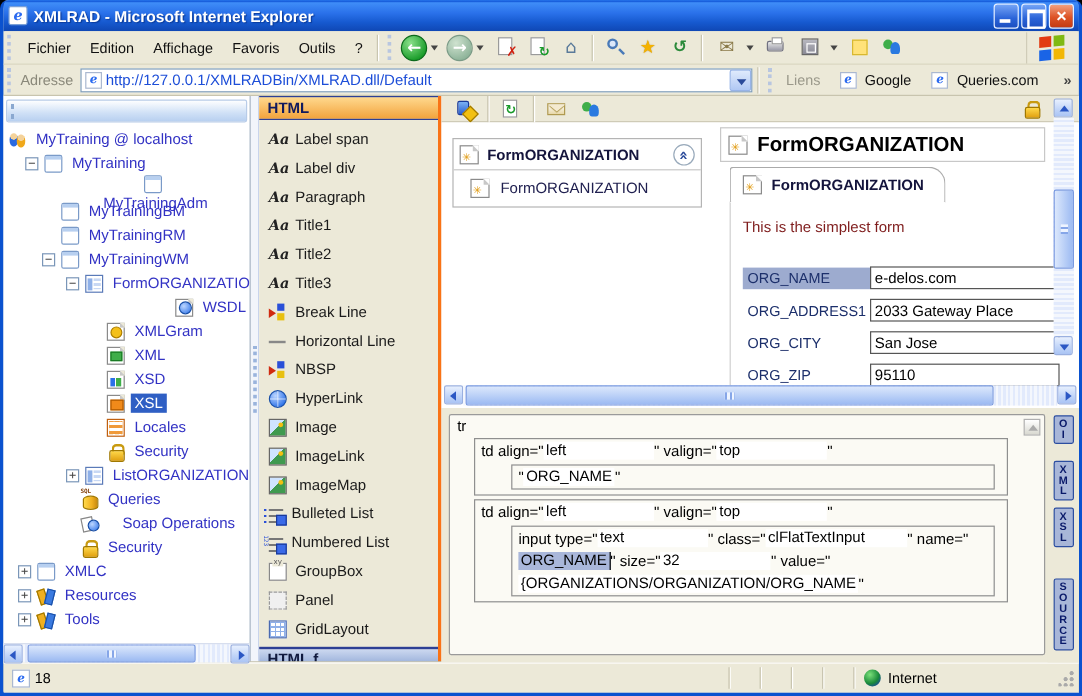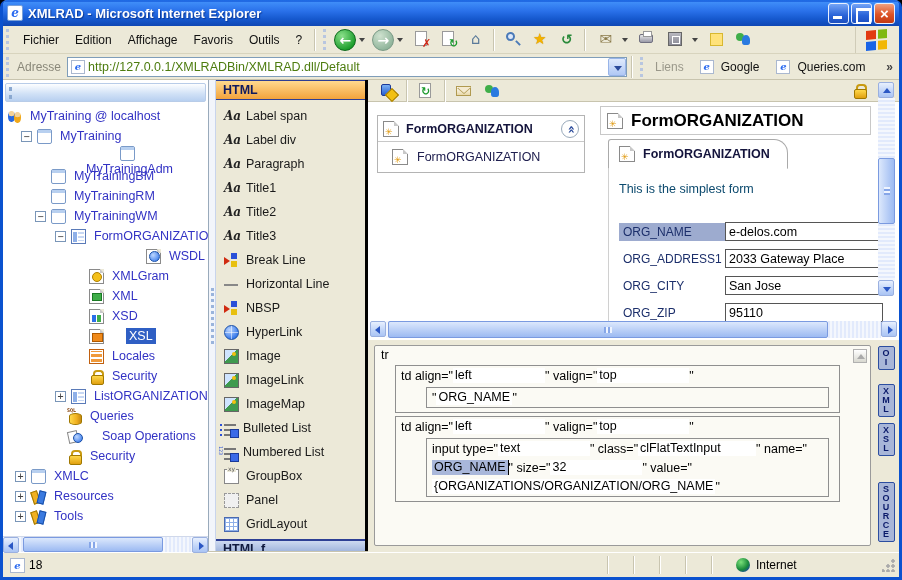--- a/index.html
+++ b/index.html
@@ -51,40 +51,40 @@
   .flagbox { width:42px; height:26px; flex:none; display:flex; align-items:center; justify-content:center; border-left:1px solid #d0ccb8; }
   .flag { width:21px; height:20px; display:grid; grid-template-columns:1fr 1fr; gap:2px; transform:skewY(-6deg); }
   .flag i { display:block; }
   .flag i:nth-child(1){background:#e23a12}.flag i:nth-child(2){background:#7fb912}
   .flag i:nth-child(3){background:#1a64e6}.flag i:nth-child(4){background:#f2b705}
   
   .addrrow { height:26px; flex:none; display:flex; align-items:center; background:#ece9d8; border-bottom:1px solid #c8c4ae; }
   .addr-label { color:#8a887a; margin:0 6px 0 2px; }
   .addr-field { width:560px; height:20px; background:#fff; border:1px solid #7f9db9; display:flex; align-items:center; }
   .af-ic { width:14px; height:14px; margin:0 3px; background:#fff; border:1px solid #aab8d0; color:#2a6af0; font:bold italic 10px "DejaVu Serif",serif; text-align:center; line-height:12px; flex:none; }
-  .af-text { flex:1; white-space:nowrap; overflow:hidden; font-size:12.5px; color:#4d7c0f; }
+  .af-text { flex:1; white-space:nowrap; overflow:hidden; font-size:12.5px; color:#1d4ed8; }
   .af-drop { width:18px; height:18px; flex:none; border:1px solid #98b4e8; border-radius:2px; background:linear-gradient(#dfeafc,#b0c8f4); position:relative; }
   .af-drop::after { content:""; position:absolute; left:5px; top:7px; border-left:4px solid transparent; border-right:4px solid transparent; border-top:5px solid #2a4a9a; }
   .links-label { color:#9a988a; margin:15px 6px; }
   .linkitem { display:flex; align-items:center; gap:4px; margin:0 7px; color:#111; }
   .chev { margin-left:auto; margin-right:6px; color:#444; font-weight:bold; }
   
   .content { flex:1; display:flex; min-height:0; background:#fff; }
   
   .tree-panel { width:206px; flex:none; display:flex; flex-direction:column; background:#fff; border-right:1px solid #9ab; }
   .tree-head { height:19px; margin:3px 2px 2px 2px; border:1px solid #b8cce8; border-radius:2px;
     background:linear-gradient(180deg,#fdfeff,#cfe0f6 60%,#b8d0f0); display:flex; align-items:center; }
   .tree-head .grip { border-left:3px dotted #8aa8d0; height:12px; }
   .tree-list { flex:1; overflow:hidden; padding-top:2px; }
   .trow { height:20px; display:flex; align-items:center; white-space:nowrap; }
   .expander { width:11px; height:11px; flex:none; border:1px solid #7a96b8; background:#fff; color:#444;
     font:10px/9px "DejaVu Sans Mono",monospace; text-align:center; margin-right:5px; }
   .tico { margin-right:5px; }
   .tlabel { color:#3232c4; font-size:12.5px; padding:1px 3px; }
-  .tlabel.tsel { background:#2f5fc4; color:#fff;margin-left:17px; }
+  .tlabel.tsel { background:#2f5fc4; color:#fff; }
   .ic { width:15px; height:15px; display:inline-block; position:relative; flex:none; }
   .ic-users::before { content:""; position:absolute; left:1px; top:2px; width:7px; height:11px; border-radius:45%; background:radial-gradient(circle at 50% 22%,#f4d29a 30%,#2a6ae0 34%); }
   .ic-users::after { content:""; position:absolute; left:7px; top:3px; width:7px; height:11px; border-radius:45%; background:radial-gradient(circle at 50% 22%,#f4d29a 30%,#f0a81a 34%); }
   .ic-app { background:#fff; border:1px solid #7a9ac8; border-radius:2px; }
   .ic-app::before { content:""; position:absolute; left:0; top:0; right:0; height:3px; background:#b8d0f0; }
   .ic-form { background:#fff; border:1px solid #5a7ab8; }
   .ic-form::before { content:""; position:absolute; left:1px; top:2px; bottom:1px; width:4px; background:#8fb0e8; }
   .ic-form::after { content:""; position:absolute; left:6px; top:2px; right:1px; height:9px;
     background:repeating-linear-gradient(180deg,#c8d8f4 0 2px,#fff 2px 4px); }
   .icdoc { background:#fff; border:1px solid #8a8a8a; }
@@ -122,21 +122,21 @@
   .sb-thumb { position:absolute; top:0; bottom:0; border:1px solid #7a9ae0; border-radius:2px;
     background:linear-gradient(180deg,#dcе8fc,#cfe0fc 40%,#9cbaf2); background:linear-gradient(180deg,#dce8fc,#9cbaf2); }
   .sb-thumb.vthumb { left:0; right:0; background:linear-gradient(90deg,#dce8fc,#9cbaf2); }
   .thumb-grip { position:absolute; left:50%; top:50%; transform:translate(-50%,-50%); width:8px; height:6px;
     background:repeating-linear-gradient(90deg,#86a6e8 0 2px,#eef4ff 2px 4px); }
   .thumb-grip.h { width:6px; height:8px; background:repeating-linear-gradient(0deg,#86a6e8 0 2px,#eef4ff 2px 4px); }
   
   .splitter { width:7px; flex:none; background:#f2f5fb; border-right:1px solid #c8d4ec; display:flex; align-items:center; justify-content:center; }
   .splitter .dots { width:3px; height:56px; border-left:3px dotted #9ab4dc; }
   
-  .palette { width:152px; flex:none; display:flex; flex-direction:column; background:#ece9d8; border-right:3px solid #000000; }
+  .palette { width:152px; flex:none; display:flex; flex-direction:column; background:#ece9d8; border-right:3px solid #f97316; }
   .pal-head { height:20px; flex:none; display:flex; align-items:center; padding:0 7px; font-weight:bold; color:#101a5e; font-size:12.5px;
     border-top:1px solid #2d3f94; border-bottom:1px solid #2d3f94; background:linear-gradient(180deg,#ffd98e,#f2a33c); }
   .pal-list { flex:1; overflow:hidden; padding-top:4px; }
   .prow { height:24px; display:flex; align-items:center; padding-left:8px; color:#1a1a1a; font-size:12.5px; white-space:nowrap; }
   .pico { margin-right:7px; }
   .ic-aa::before { content:"Aa"; font:bold italic 12px/15px "DejaVu Serif",serif; color:#222; }
   .ic-hrline::before { content:""; position:absolute; left:0; top:7px; width:14px; height:2px; background:#888; }
   .ic-brk::before { content:""; position:absolute; left:0; top:4px; border-top:4px solid transparent; border-bottom:4px solid transparent; border-left:6px solid #d02a10; }
   .ic-brk::after { content:""; position:absolute; left:7px; top:0; width:6px; height:6px; background:#2a50d8; box-shadow:0 8px 0 #e8c010; border-radius:0 0 0 0; }
   .ic-globe { border-radius:50%; background:radial-gradient(circle at 35% 30%,#bcd6ff,#2a70e8 80%); border:1px solid #1a50a8; }
@@ -180,21 +180,21 @@
   .card-item-label { color:#202050; margin-left:9px; font-size:12.5px; }
   .icdoc-lg { width:16px; height:16px; background:#fff; border:1px solid #8a8a8a; position:relative; flex:none; }
   .icdoc-lg::before { content:""; position:absolute; right:-1px; top:-1px; border-left:5px solid #c8c8c8; border-top:5px solid #fff; }
   .icdoc-lg::after { content:"✳"; position:absolute; left:1px; bottom:-1px; font:9px/10px "DejaVu Sans",sans-serif; color:#e09a10; }
   .head-box { position:absolute; left:232px; top:4px; right:28px; height:29px; border:1px solid #c8c8c8; background:#fff; display:flex; align-items:center; padding:0 6px; }
   .page-title { font-weight:bold; font-size:17px; color:#000; margin-left:8px; white-space:nowrap; }
   .dtab { position:absolute; left:240px; top:37px; width:180px; height:30px; border:1px solid #aaa; border-bottom:1px solid #fff;
     border-radius:3px 14px 0 0; background:#fff; display:flex; align-items:center; padding:0 10px; z-index:2; }
   .dtab-label { font-weight:bold; color:#14143c; margin-left:8px; font-size:12.5px; }
   .tab-panel { position:absolute; left:240px; top:66px; right:26px; bottom:18px; border-left:1px solid #d0d0d0; padding:4px 0 0 10px; }
-  .desc { color:#0c4a6e; font-size:12.5px; margin:10px 0 22px 0; }
+  .desc { color:#7f1d1d; font-size:12.5px; margin:10px 0 22px 0; }
   .frow { display:flex; align-items:center; height:27px; }
   .flabel { width:106px; flex:none; color:#1c2f6b; font-size:12px; padding:2px 4px; white-space:nowrap; }
   .flabel.hl { background:#9dabcf; }
   .finput { width:158px; height:19px; border:1px solid #555; background:#fff; font:12.5px "Liberation Sans",sans-serif; padding:0 3px; color:#000; }
   .vscroll { position:absolute; top:2px; right:4px; width:17px; height:214px; display:flex; flex-direction:column; z-index:5; }
   .vscroll .sb-track { flex:1; }
   .hscroll { position:absolute; left:2px; right:2px; bottom:2px; height:17px; display:flex; z-index:4; }
   
   .source-row { flex:1; min-height:0; display:flex; background:#ece9d8; }
   .source-wrap { flex:1; min-width:0; padding:5px 2px 6px 6px; }
@@ -212,21 +212,21 @@
   .side-tabs { width:26px; flex:none; padding-top:6px; display:flex; flex-direction:column; align-items:center; background:#ece9d8; }
   .stab { width:17px; border:1px solid #2c4ea0; border-radius:2px; background:#a8b6d8; color:#0a1a6a; padding:2px 0; text-align:center; margin-bottom:6px; }
   .stab div { font:bold 9px/9px "Liberation Sans",sans-serif; }
   .stab.gap1 { margin-top:8px; } .stab.gap2 { margin-top:20px; }
   
   .statusbar { height:25px; flex:none; display:flex; align-items:center; background:#ece9d8; border-top:1px solid #fff; box-shadow:0 -1px 0 #c8c4ae; padding:0 3px; }
   .st-ic { width:15px; height:15px; background:#fff; border:1px solid #aab8d0; color:#2a6af0; font:bold italic 10px/13px "DejaVu Serif",serif; text-align:center; margin:0 4px; flex:none; }
   .st-text { color:#000; }
   .st-spacer { flex:1; }
   .st-pane { width:26px; height:18px; border-left:1px solid #c9c5b0; box-shadow:inset 1px 0 0 #fff; flex:none; }
-  .st-inet { width:165px; height:18px; border-left:1px solid #c9c5b0; box-shadow:inset 1px 0 0 #fff; display:flex; align-items:center; padding-left:24px; gap:6px; flex:none; }
+  .st-inet { width:165px; height:18px; border-left:1px solid #c9c5b0; box-shadow:inset 1px 0 0 #fff; display:flex; align-items:center; padding-left:8px; gap:6px; flex:none; }
   .globe { width:14px; height:14px; border-radius:50%; background:radial-gradient(circle at 35% 30%,#7ae07a,#1a8a3a 55%,#1a3ab0 90%); flex:none; }
   .st-grip { width:14px; height:14px; margin-left:6px; background:
       radial-gradient(circle at 11px 3px,#aaa 1.5px,#0000 2px),
       radial-gradient(circle at 11px 8px,#aaa 1.5px,#0000 2px),
       radial-gradient(circle at 6px 8px,#aaa 1.5px,#0000 2px),
       radial-gradient(circle at 11px 13px,#aaa 1.5px,#0000 2px),
       radial-gradient(circle at 6px 13px,#aaa 1.5px,#0000 2px),
       radial-gradient(circle at 1px 13px,#aaa 1.5px,#0000 2px); }
 </style>
 </head>

